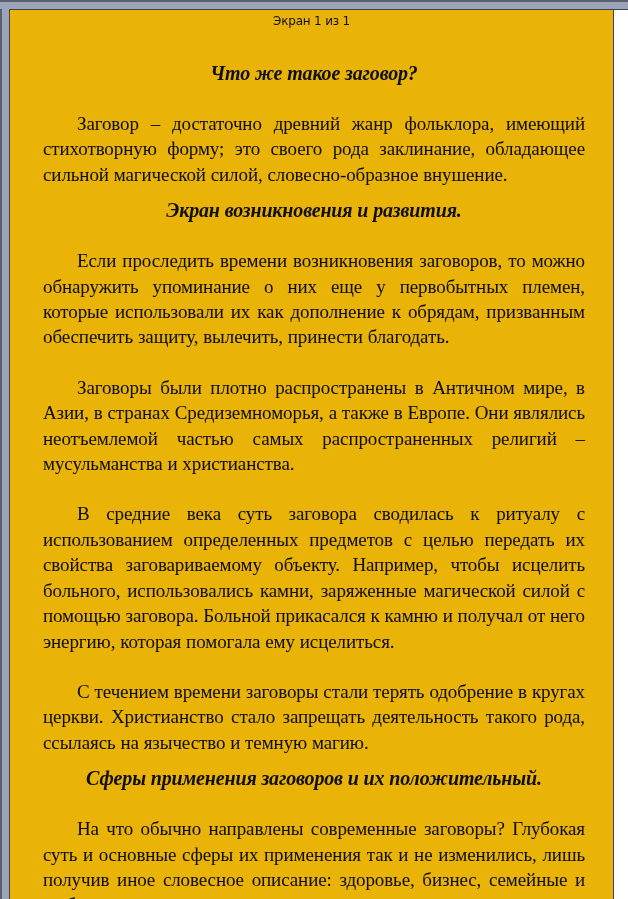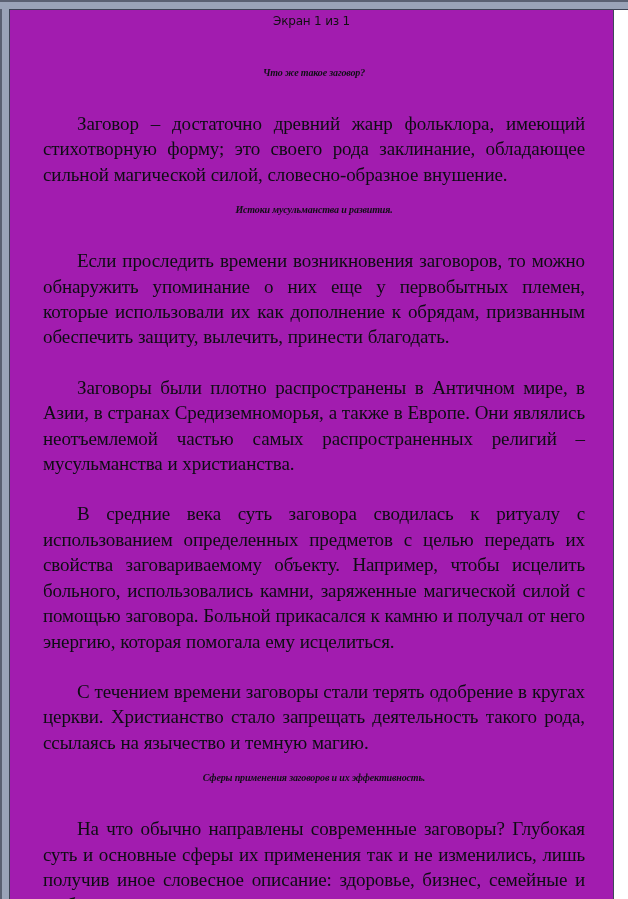--- a/index.html
+++ b/index.html
@@ -57,21 +57,21 @@
     width: 1px; height: 890px;
     background: #40465a;
   }
 
   
   .page {
     position: absolute;
     left: 10px; top: 10px;
     width: 603px;
     height: 889px;
-    background: #a21caf;
+    background: #eab308;
     overflow: hidden;
   }
 
   .screen-counter {
     width: 100%;
     text-align: center;
     font-family: "DejaVu Sans", "Liberation Sans", sans-serif;
     font-size: 12px;
     color: #101010;
     padding-top: 4px;
@@ -79,21 +79,21 @@
   }
 
   .doc-body {
     padding: 0 28px 0 33px;
   }
 
   .doc-heading {
     text-align: center;
     font-style: italic;
     font-weight: bold;
-    font-size: 10px;
+    font-size: 20px;
     color: #0f0f14;
     margin: 0;
     padding: 0;
     line-height: 26px;
     letter-spacing: -0.15px;
   }
 
   .heading-1 { margin-top: 32px; }
   .heading-2 { margin-top: 10px; }
   .heading-3 { margin-top: 10px; }
@@ -126,31 +126,31 @@
   <div class="page">
 
     <div class="screen-counter">Экран 1 из 1</div>
 
     <div class="doc-body">
 
       <div class="doc-heading heading-1">Что же такое заговор?</div>
 
       <p class="doc-para gap-lg">Заговор – достаточно древний жанр фольклора, имеющий стихотворную форму; это своего рода заклинание, обладающее сильной магической силой, словесно-образное внушение.</p>
 
-      <div class="doc-heading heading-2">Истоки мусульманства и развития.</div>
+      <div class="doc-heading heading-2">Экран возникновения и развития.</div>
 
       <p class="doc-para gap-lg">Если проследить времени возникновения заговоров, то можно обнаружить упоминание о них еще у первобытных племен, которые использовали их как дополнение к обрядам, призванным обеспечить защиту, вылечить, принести благодать.</p>
 
       <p class="doc-para gap-md">Заговоры были плотно распространены в Античном мире, в Азии, в странах Средиземноморья, а также в Европе. Они являлись неотъемлемой частью самых распространенных религий – мусульманства и христианства.</p>
 
       <p class="doc-para gap-md">В средние века суть заговора сводилась к ритуалу с использованием определенных предметов с целью передать их свойства заговариваемому объекту. Например, чтобы исцелить больного, использовались камни, заряженные магической силой с помощью заговора. Больной прикасался к камню и получал от него энергию, которая помогала ему исцелиться.</p>
 
       <p class="doc-para gap-md">С течением времени заговоры стали терять одобрение в кругах церкви. Христианство стало запрещать деятельность такого рода, ссылаясь на язычество и темную магию.</p>
 
-      <div class="doc-heading heading-3">Сферы применения заговоров и их эффективность.</div>
+      <div class="doc-heading heading-3">Сферы применения заговоров и их положительный.</div>
 
       <p class="doc-para gap-lg">На что обычно направлены современные заговоры? Глубокая суть и основные сферы их применения так и не изменились, лишь получив иное словесное описание: здоровье, бизнес, семейные и любовные отношения, снятие сглазов и порчи, защита, призыв удачи, бытовые заговоры.</p>
 
       <p class="doc-para gap-md">Многими учеными и исследователями доказано, что заговоры весьма эффективны и способны вызвать положительный эффект, однако роль здесь играет не сама суть слов, а их звучание, ритм, сочетание открытых и закрытых слогов, свистящих и шипящих конструкций.</p>
 
     </div>
   </div>
 </div>
 
 </body></html>

